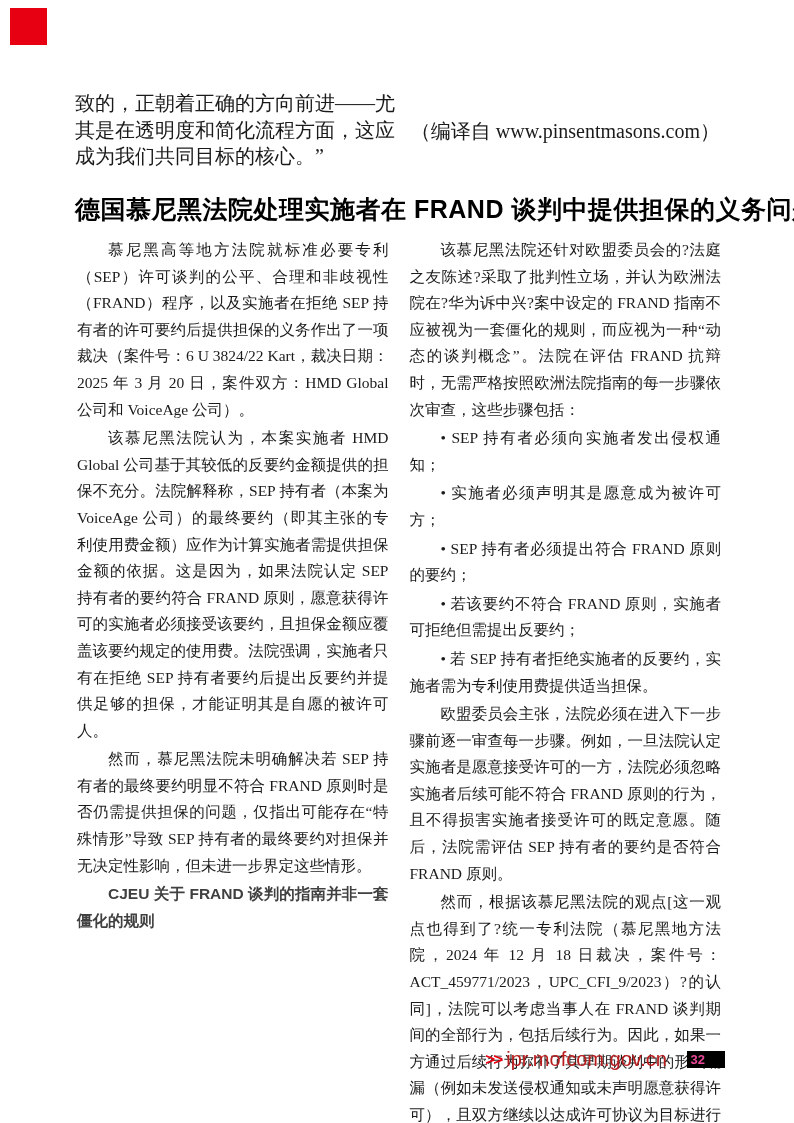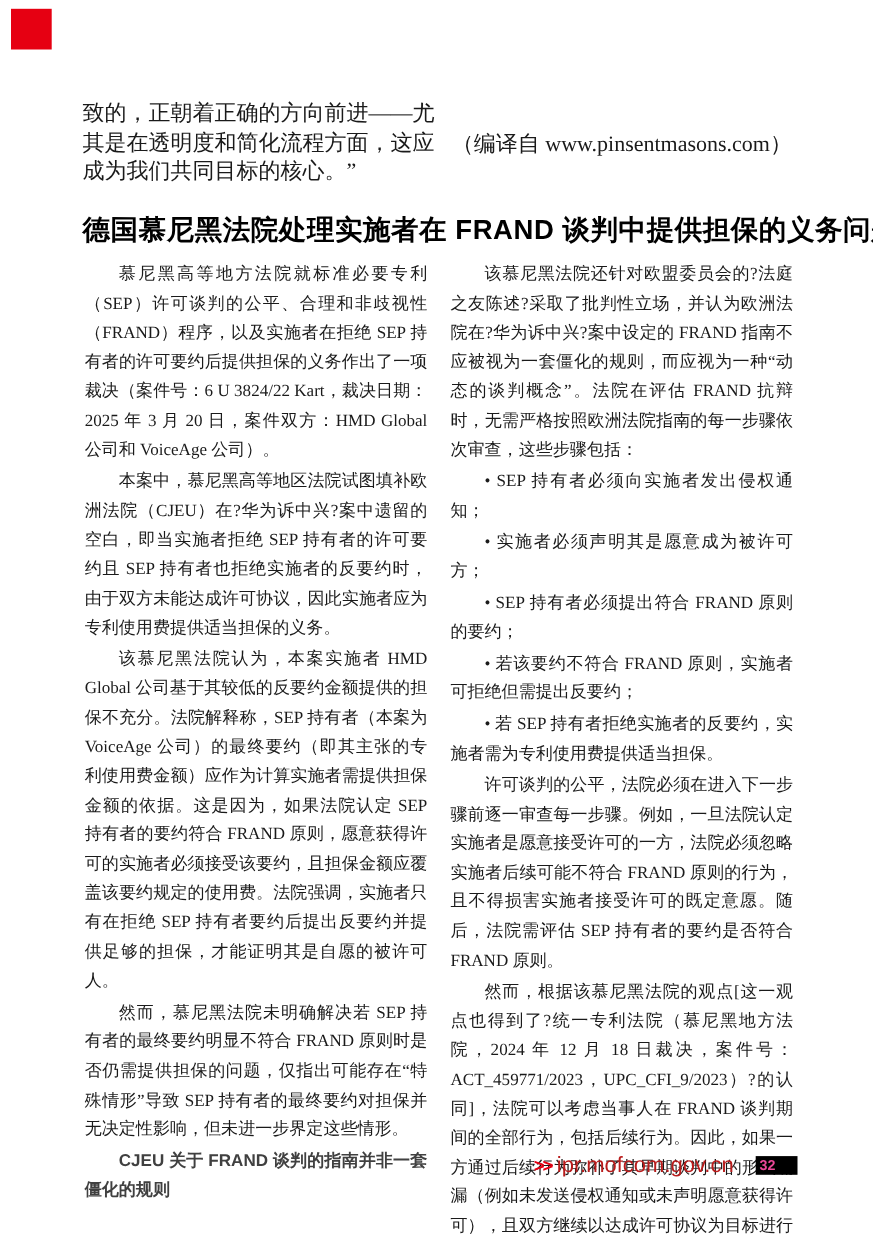--- a/index.html
+++ b/index.html
@@ -129,34 +129,33 @@
   <div class="continuation-text">致的，正朝着正确的方向前进——尤其是在透明度和简化流程方面，这应成为我们共同目标的核心。”</div>
 
   <div class="source-credit">（编译自 www.pinsentmasons.com）</div>
 
   <div class="article-title">德国慕尼黑法院处理实施者在 FRAND 谈判中提供担保的义务问题</div>
 
   <div class="columns">
 
     <div class="column">
       <p>慕尼黑高等地方法院就标准必要专利（SEP）许可谈判的公平、合理和非歧视性（FRAND）程序，以及实施者在拒绝 SEP 持有者的许可要约后提供担保的义务作出了一项裁决（案件号：6 U 3824/22 Kart，裁决日期：2025 年 3 月 20 日，案件双方：HMD Global 公司和 VoiceAge 公司）。</p>
-      <p>本案中，慕尼黑高等地区法院试图填补欧洲法院（CJEU）在?华为诉中兴?案中遗留的空白，即当实施者拒绝 SEP 持有者的许可要约且 SEP 持有者也拒绝实施者的反要约时，由于双方未能达成许可协议，因此实施者应为专利使用费提供适当担保的义务。</p>
       <p>该慕尼黑法院认为，本案实施者 HMD Global 公司基于其较低的反要约金额提供的担保不充分。法院解释称，SEP 持有者（本案为 VoiceAge 公司）的最终要约（即其主张的专利使用费金额）应作为计算实施者需提供担保金额的依据。这是因为，如果法院认定 SEP 持有者的要约符合 FRAND 原则，愿意获得许可的实施者必须接受该要约，且担保金额应覆盖该要约规定的使用费。法院强调，实施者只有在拒绝 SEP 持有者要约后提出反要约并提供足够的担保，才能证明其是自愿的被许可人。</p>
       <p>然而，慕尼黑法院未明确解决若 SEP 持有者的最终要约明显不符合 FRAND 原则时是否仍需提供担保的问题，仅指出可能存在“特殊情形”导致 SEP 持有者的最终要约对担保并无决定性影响，但未进一步界定这些情形。</p>
       <p class="sub-heading">CJEU 关于 FRAND 谈判的指南并非一套僵化的规则</p>
     </div>
 
     <div class="column">
       <p>该慕尼黑法院还针对欧盟委员会的?法庭之友陈述?采取了批判性立场，并认为欧洲法院在?华为诉中兴?案中设定的 FRAND 指南不应被视为一套僵化的规则，而应视为一种“动态的谈判概念”。法院在评估 FRAND 抗辩时，无需严格按照欧洲法院指南的每一步骤依次审查，这些步骤包括：</p>
       <p>• SEP 持有者必须向实施者发出侵权通知；</p>
       <p>• 实施者必须声明其是愿意成为被许可方；</p>
       <p>• SEP 持有者必须提出符合 FRAND 原则的要约；</p>
       <p>• 若该要约不符合 FRAND 原则，实施者可拒绝但需提出反要约；</p>
       <p>• 若 SEP 持有者拒绝实施者的反要约，实施者需为专利使用费提供适当担保。</p>
-      <p>许可谈判的公平，法院必须在进入下一步骤前逐一审查每一步骤。例如，一旦法院认定实施者是愿意接受许可的一方，法院必须忽略实施者后续可能不符合 FRAND 原则的行为，且不得损害实施者接受许可的既定意愿。随后，法院需评估 SEP 持有者的要约是否符合 FRAND 原则。</p>
+      <p>欧盟委员会主张，法院必须在进入下一步骤前逐一审查每一步骤。例如，一旦法院认定实施者是愿意接受许可的一方，法院必须忽略实施者后续可能不符合 FRAND 原则的行为，且不得损害实施者接受许可的既定意愿。随后，法院需评估 SEP 持有者的要约是否符合 FRAND 原则。</p>
       <p>然而，根据该慕尼黑法院的观点[这一观点也得到了?统一专利法院（慕尼黑地方法院，2024 年 12 月 18 日裁决，案件号：ACT_459771/2023，UPC_CFI_9/2023）?的认同]，法院可以考虑当事人在 FRAND 谈判期间的全部行为，包括后续行为。因此，如果一方通过后续行为弥补了其早期谈判中的形式疏漏（例如未发送侵权通知或未声明愿意获得许可），且双方继续以达成许可协议为目标进行谈判，则其中一方不得以另一方的此类形式疏漏为倚</p>
     </div>
 
   </div>
 
   <div class="footer">
     <span class="chevrons">&gt;&gt;</span>
     <span class="site-url">ipr.mofcom.gov.cn</span>
     <span class="page-number-box">32</span>
   </div>

